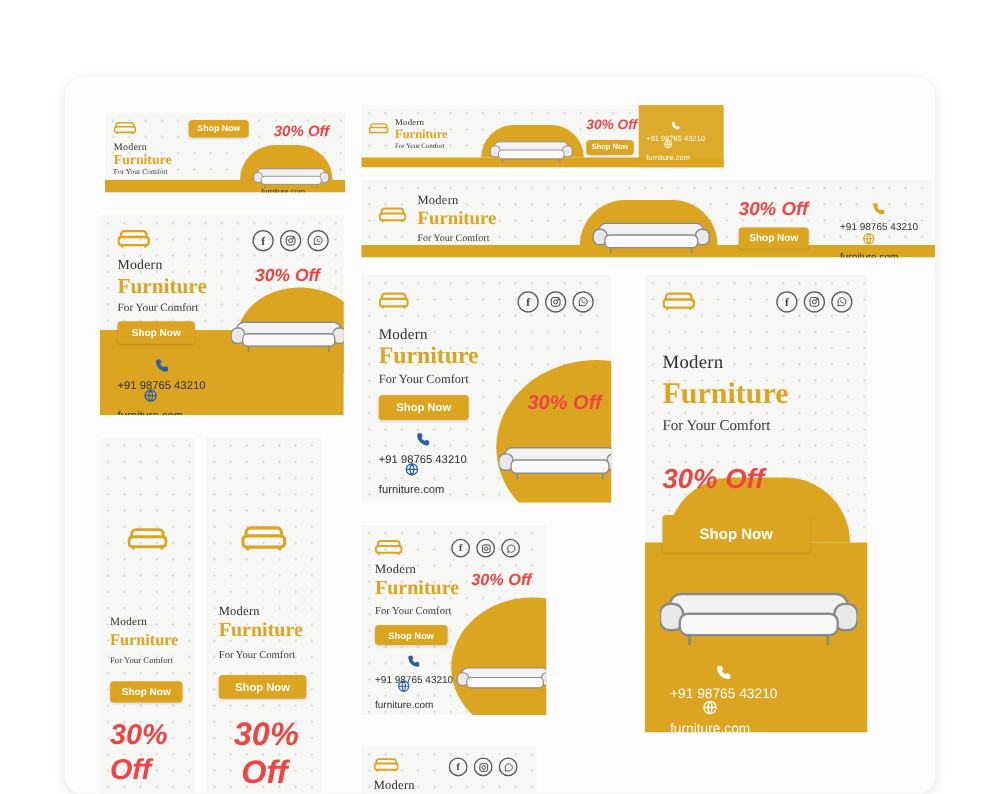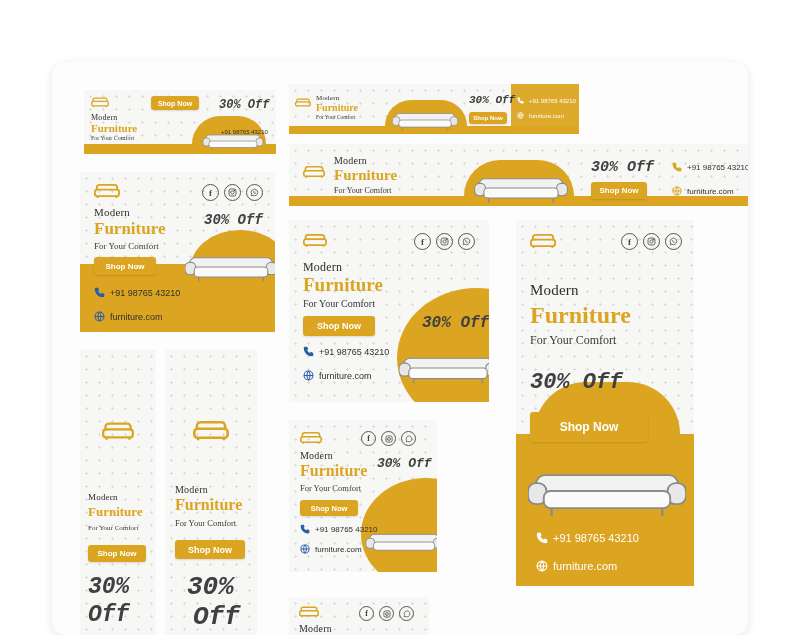--- a/index.html
+++ b/index.html
@@ -69,33 +69,34 @@
     justify-content: center;
     background: #dba521;
     color: #ffffff;
     border-radius: 3px;
     font-weight: bold;
     white-space: nowrap;
     box-shadow: 0 1px 2px rgba(0,0,0,.12);
   }
 
   .offer {
-    color: #404040;
+    color: #ef4444;
     font-weight: bold;
-    font-family: Liberation Mono, monospace;
+    font-family: Liberation Sans, sans-serif;
     font-style: italic;
     white-space: nowrap;
   }
 
   .contact {
     display: flex;
     align-items: center;
     gap: 5px;
     color: #2f2f2f;
     white-space: nowrap;
+    flex-direction: column;
   }
   .contact .ic { color: #dba521; display: inline-flex; }
 
   .social {
     display: flex;
     gap: 5px;
     align-items: center;
   }
   .social .s {
     border: 1.2px solid #555;

